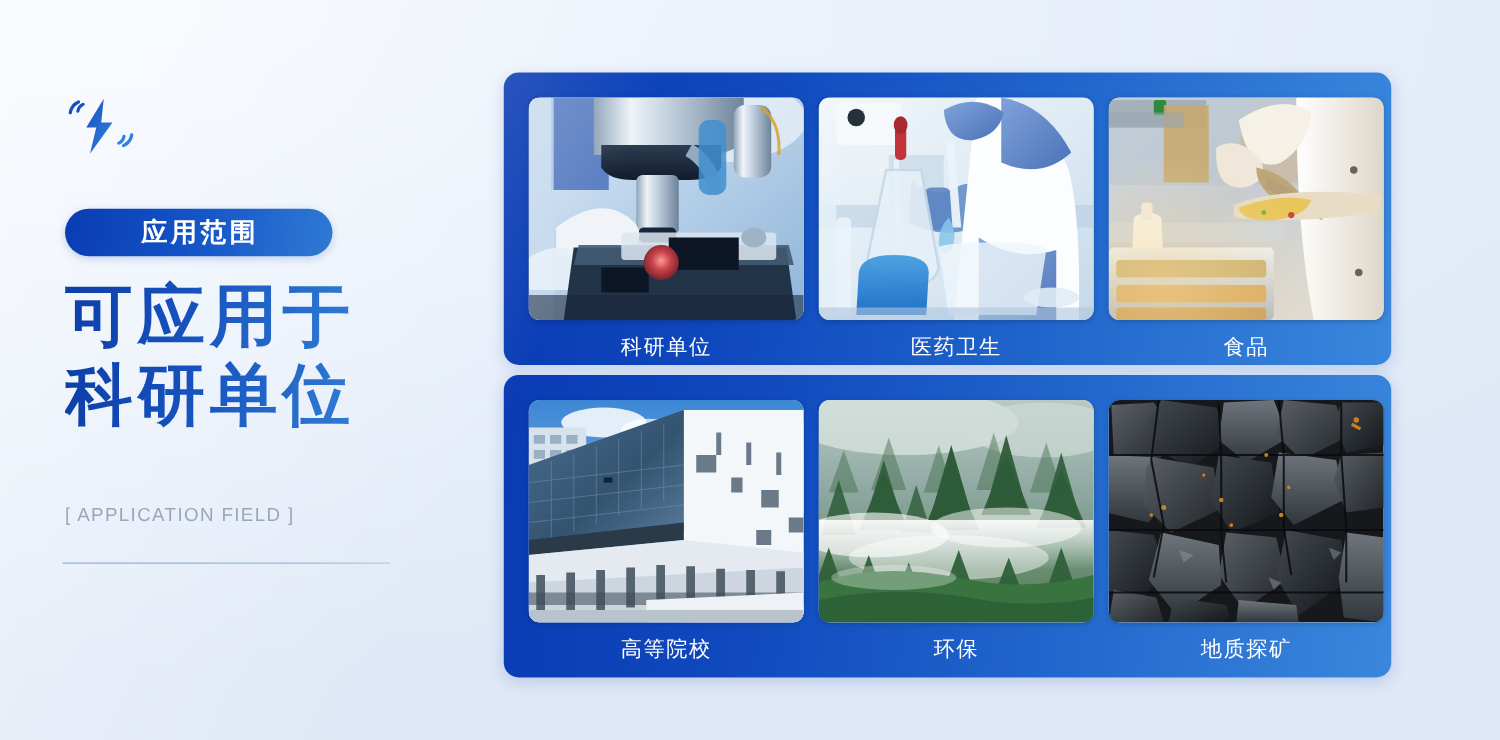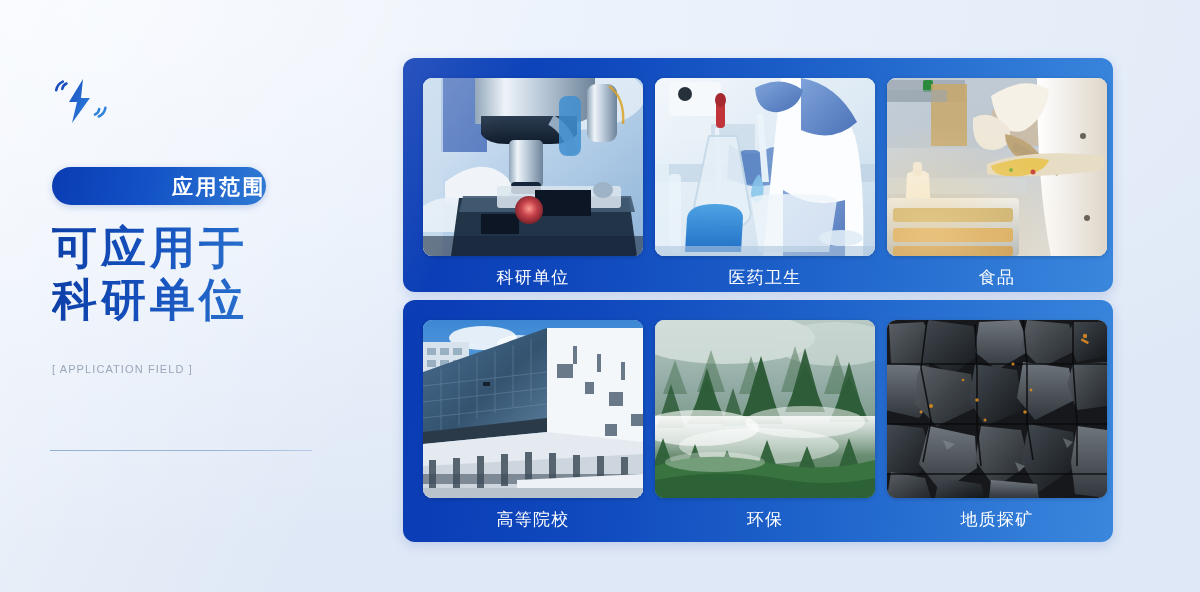--- a/index.html
+++ b/index.html
@@ -49,57 +49,57 @@
   .badge-pill {
     position: absolute;
     left: 2px;
     top: 167px;
     width: 214px;
     height: 38px;
     border-radius: 19px;
     background: linear-gradient(100deg, #0a3cb3 0%, #1352c6 45%, #2f7ad4 100%);
     display: flex;
     align-items: center;
-    justify-content: flex-end;
+    justify-content: center;
     box-shadow: 0 2px 7px rgba(20,70,170,0.22);
   }
   .badge-pill span {
     color: #ffffff;
     font-size: 21px;
     font-weight: bold;
     letter-spacing: 2.5px;
     line-height: 1;
     padding-left: 2px;
   }
 
   .headline {
     position: absolute;
     left: 2px;
     top: 222px;
     width: 330px;
   }
   .headline-line {
     display: block;
-    font-size: 45px;
+    font-size: 54px;
     font-weight: bold;
     line-height: 1.16;
     letter-spacing: 4px;
     background: linear-gradient(102deg, #0d3ea8 0%, #1651bd 30%, #2a73cf 62%, #4a95e0 100%);
     -webkit-background-clip: text;
     background-clip: text;
     color: transparent;
     -webkit-text-fill-color: transparent;
     white-space: nowrap;
   }
 
   .subtitle-en {
     position: absolute;
     left: 2px;
-    top: 363px;
-    font-size: 11px;
+    top: 404px;
+    font-size: 15px;
     letter-spacing: 1.1px;
     color: #9aa7b9;
     font-weight: 500;
     white-space: nowrap;
   }
 
   .divider {
     position: absolute;
     left: 0px;
     top: 450px;

